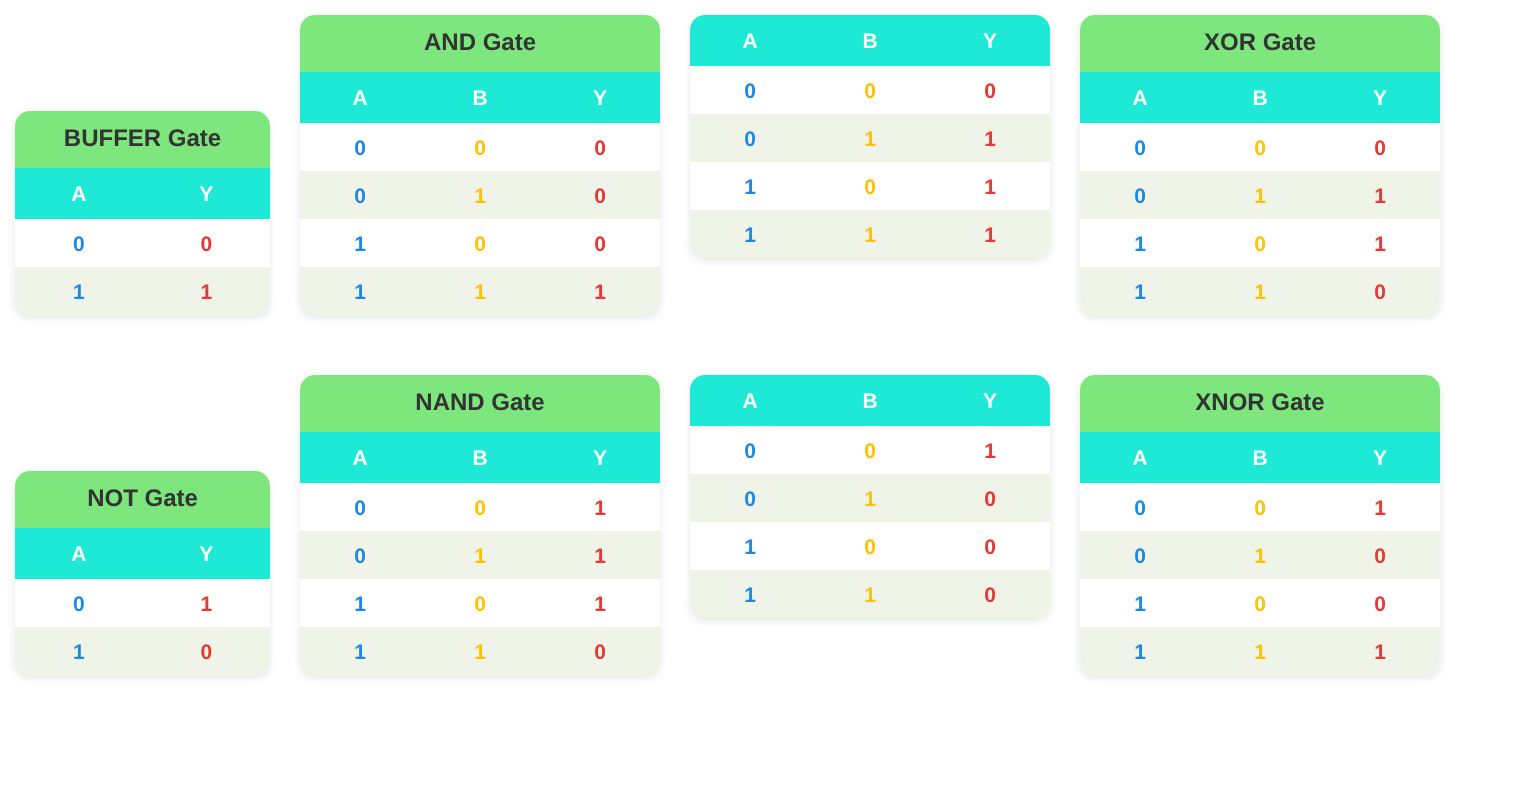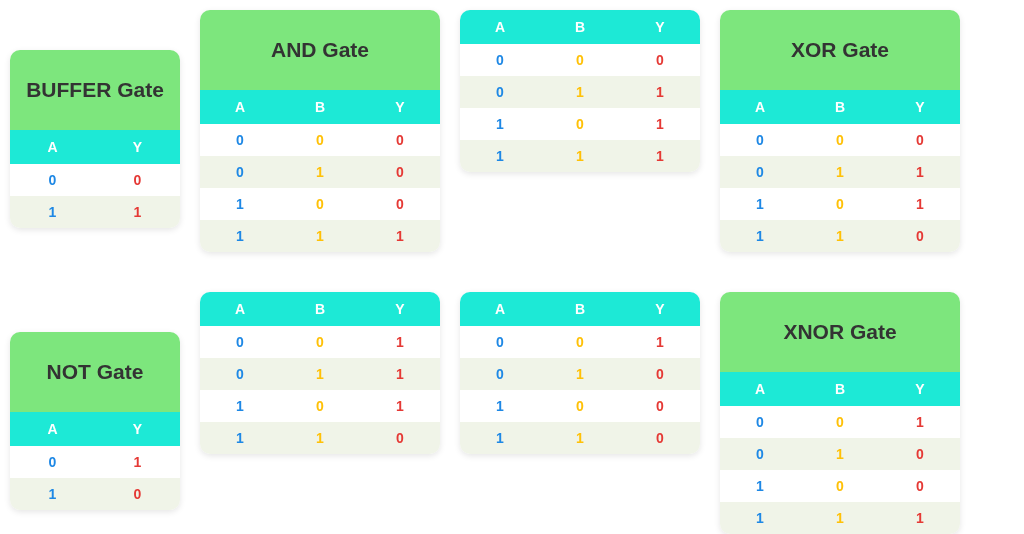--- a/index.html
+++ b/index.html
@@ -21,28 +21,28 @@
       align-items: flex-start;
     }
     .gate-table {
       border-radius: 10px;
       overflow: hidden;
       box-shadow: 0 2px 6px rgba(0,0,0,0.1);
       background: #fff;
     }
     .gate-2col { width: 170px; }
     .gate-3col { width: 240px; }
-    .gate-2col.offset { margin-top: 40px; }
+    .gate-2col.offset { margin-top: 64px; }
     .gate-title {
       background: #7de67d;
       color: #333;
       font-weight: bold;
       text-align: center;
-      padding: 28px 0;
-      font-size: 21px;
+      padding: 10px 0;
+      font-size: 16px;
     }
     .gate-header {
       display: flex;
       background: #1de9d6;
     }
     .gate-header > div {
       flex: 1;
       text-align: center;
       color: #fff;
       font-weight: bold;
@@ -189,20 +189,21 @@
             <div class="col-a">0</div>
             <div class="col-y">1</div>
           </div>
           <div class="gate-row">
             <div class="col-a">1</div>
             <div class="col-y">0</div>
           </div>
         </div>
       </div>
       <div class="gate-table gate-3col">
+        <div class="gate-title">NAND Gate</div>
         <div class="gate-header">
           <div>A</div>
           <div>B</div>
           <div>Y</div>
         </div>
         <div>
           <div class="gate-row">
             <div class="col-a">0</div>
             <div class="col-b">0</div>
             <div class="col-y">1</div>

